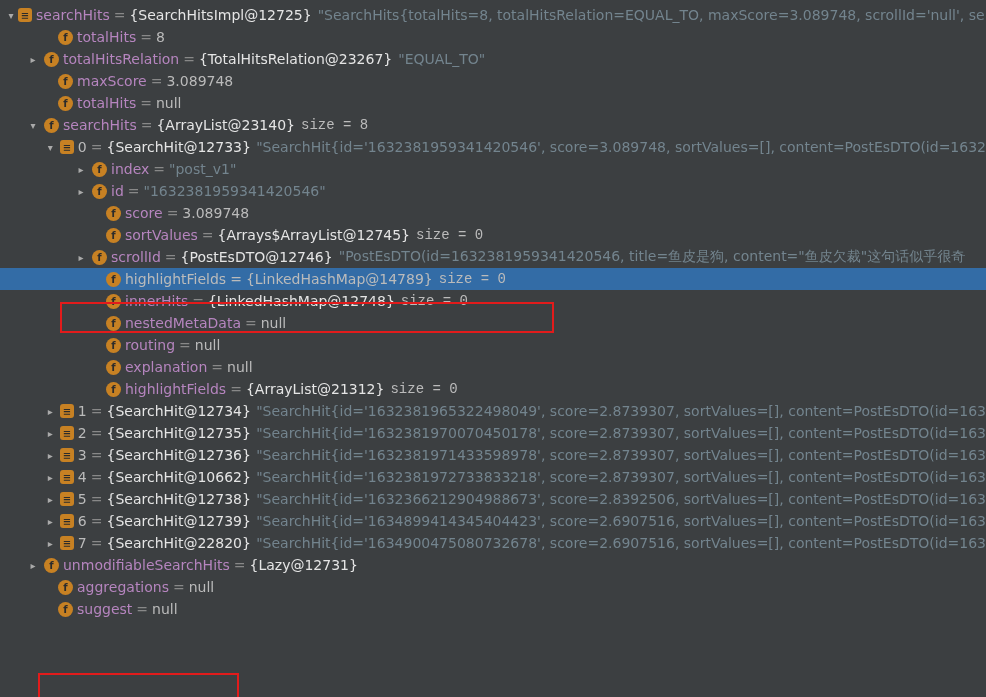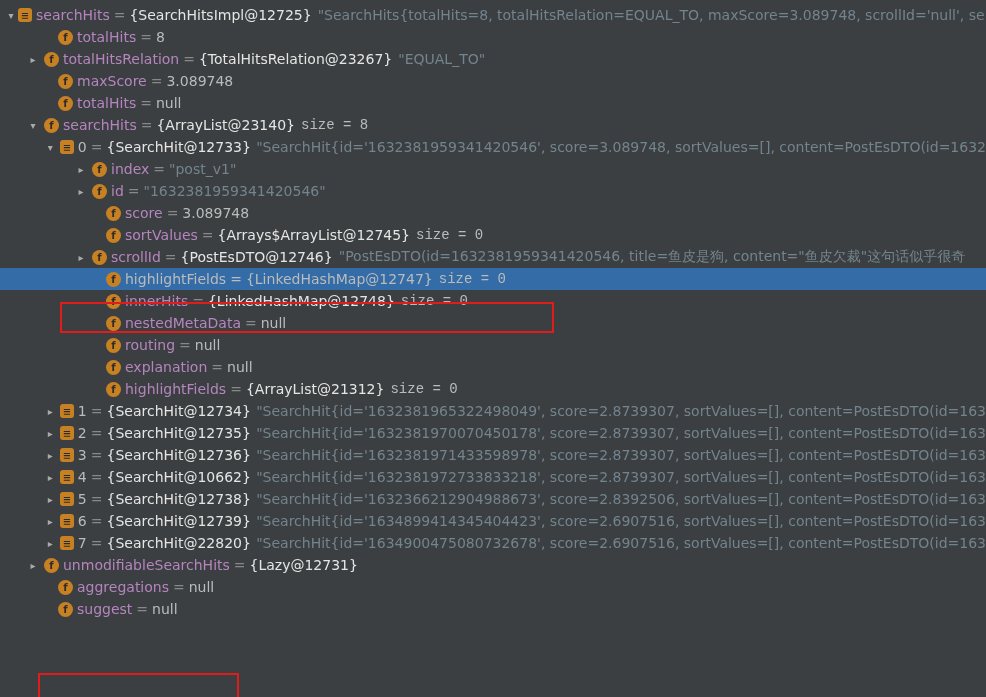--- a/index.html
+++ b/index.html
@@ -231,21 +231,21 @@
     <span style="width:6px"></span>
     <span class="string-val">"PostEsDTO(id=1632381959341420546, title=鱼皮是狗, content="鱼皮欠裁"这句话似乎很奇</span>
   </div>
 
   <div class="row selected">
     <span class="indent" style="width:92px"></span>
     <span class="arrow blank">▾</span>
     <span class="badge f">f</span>
     <span class="plain">highlightFields</span>
     <span class="plain" style="margin:0 4px">=</span>
-    <span class="plain">{LinkedHashMap@12747}</span>
+    <span class="plain">{LinkedHashMap@14789}</span>
     <span class="plain size-label">size = 0</span>
   </div>
 
   <div class="row">
     <span class="indent" style="width:92px"></span>
     <span class="arrow blank">▾</span>
     <span class="badge f">f</span>
     <span class="field-name">innerHits</span>
     <span class="eq">=</span>
     <span class="type-obj">{LinkedHashMap@12748}</span>

